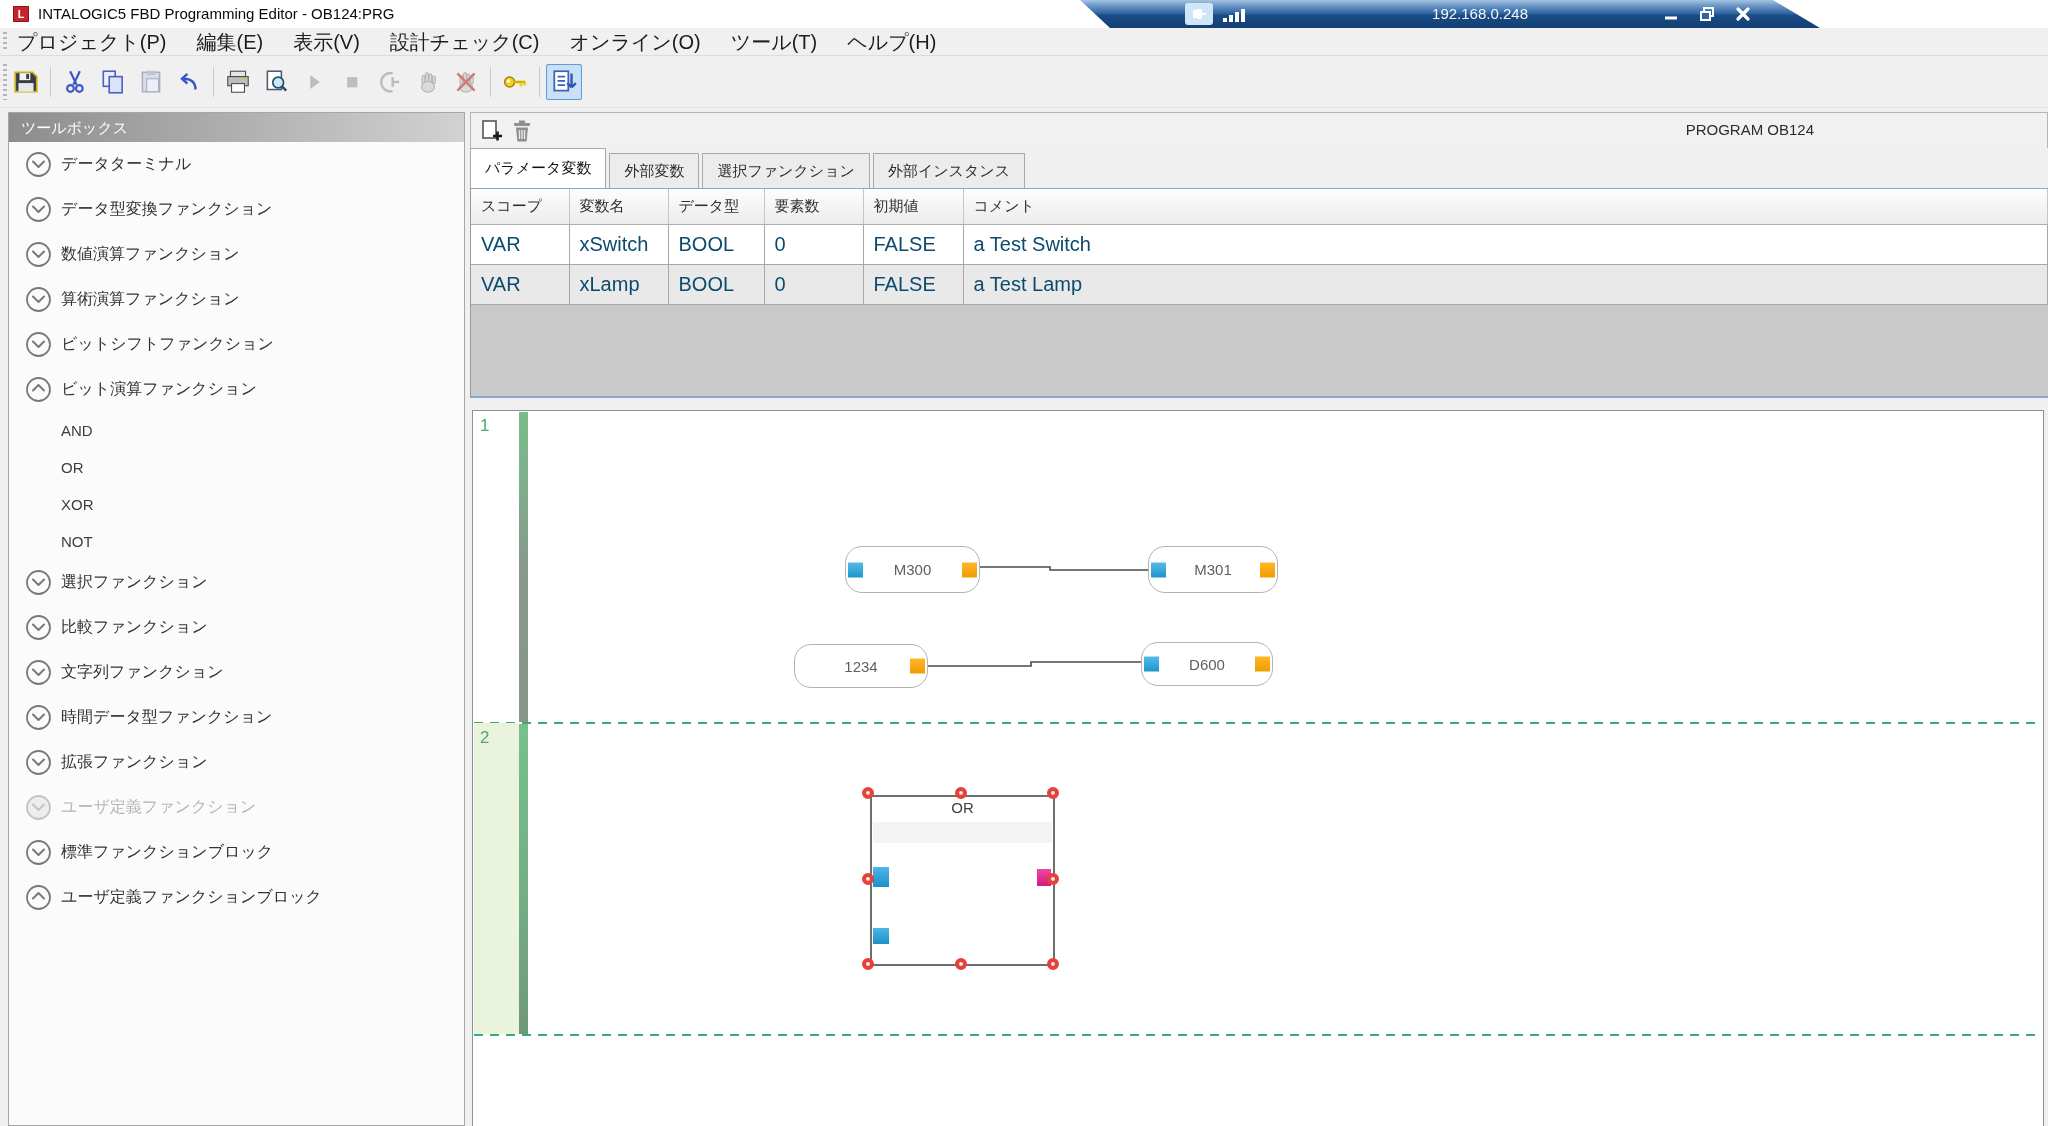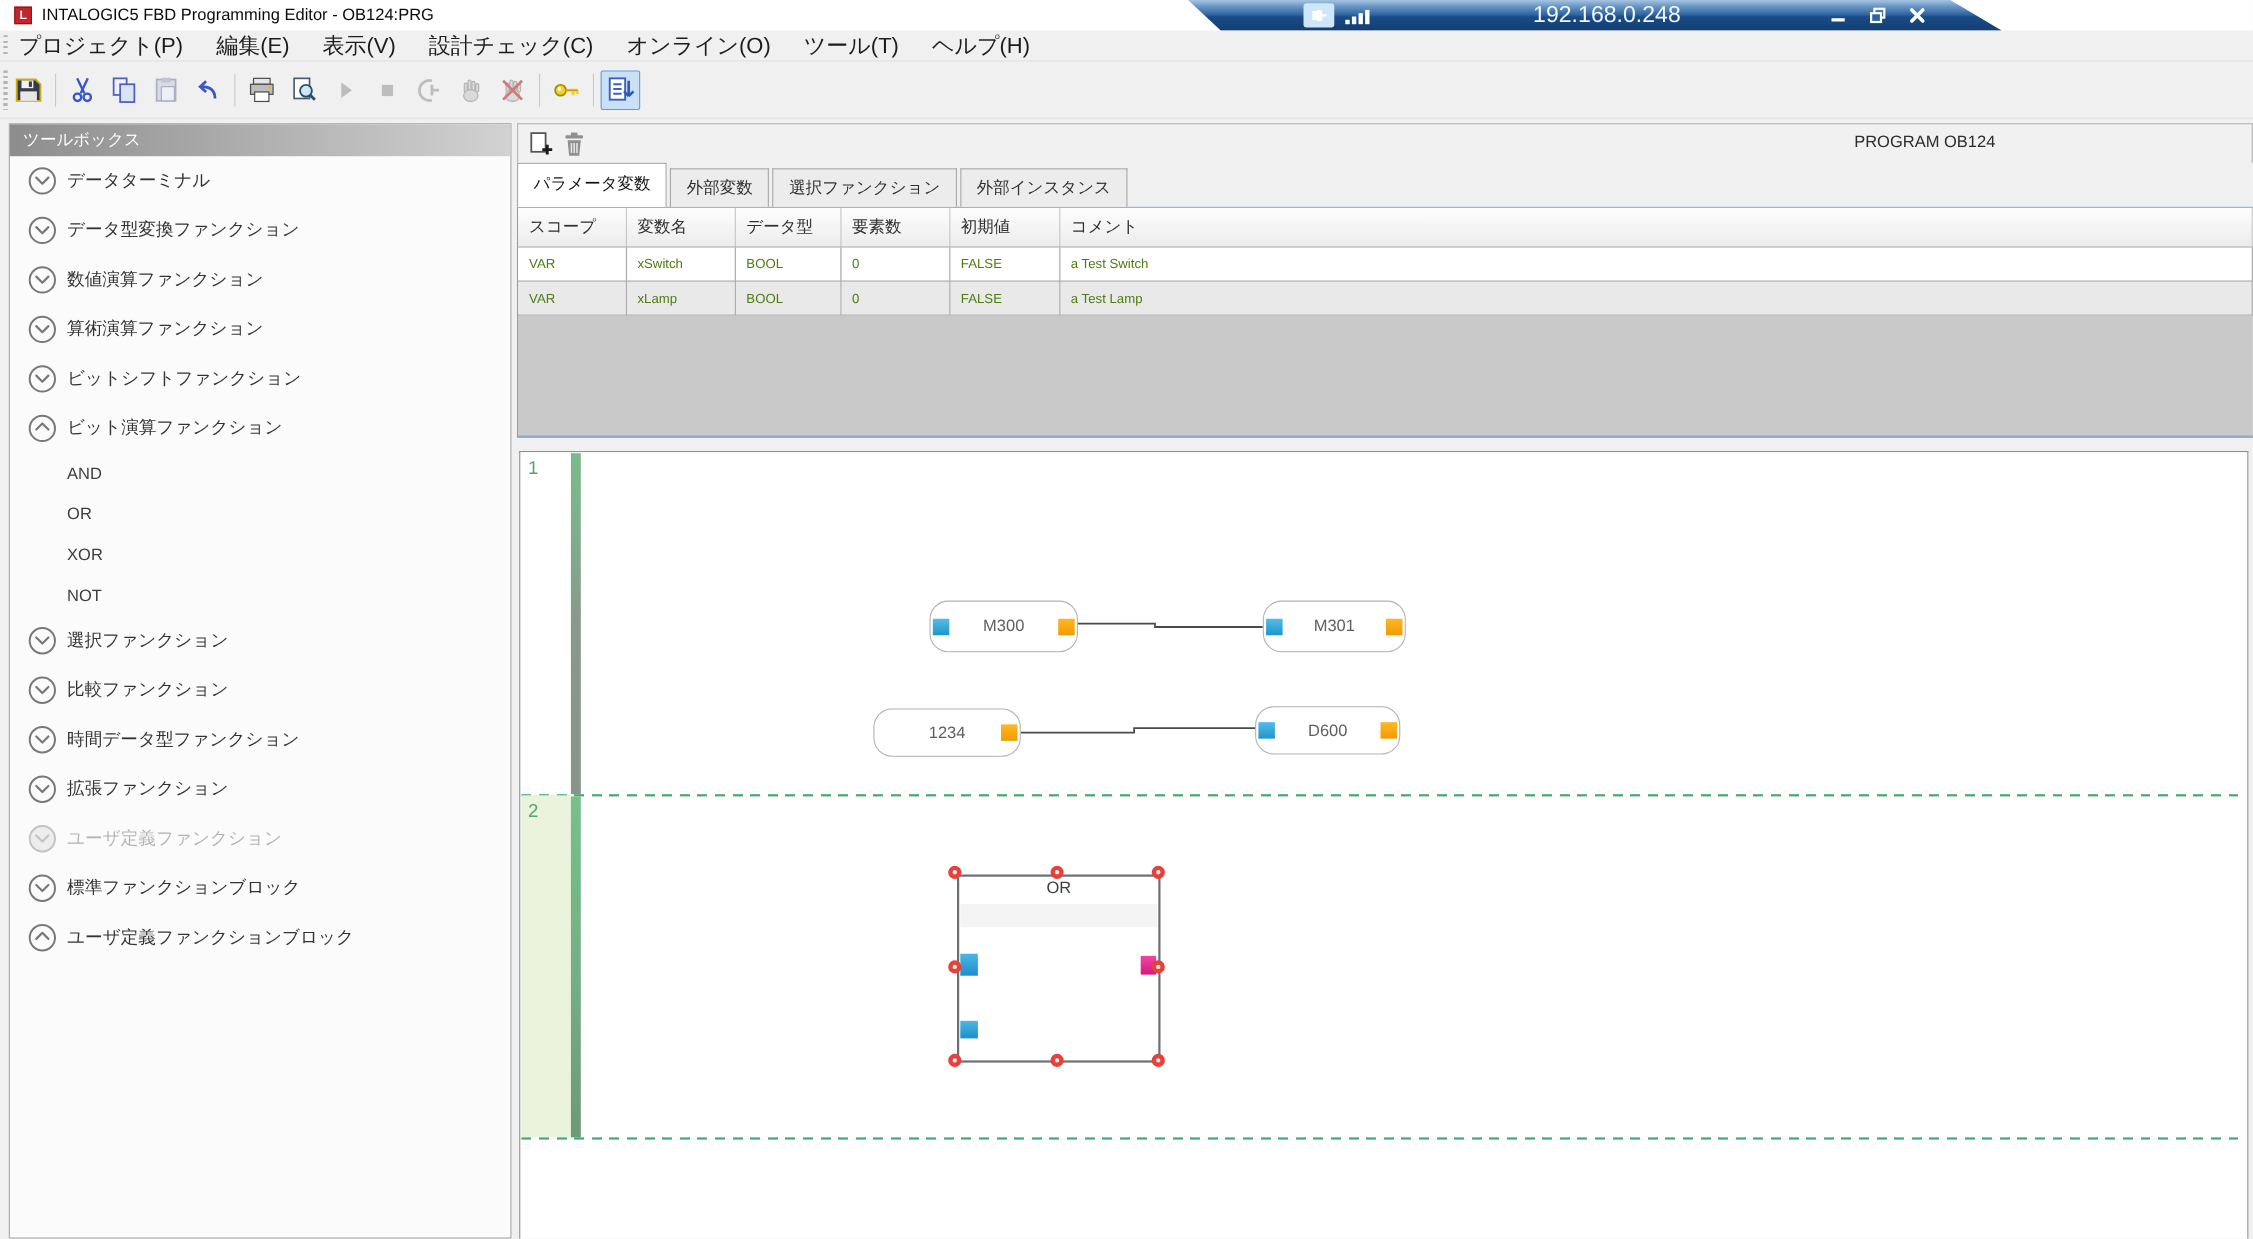--- a/index.html
+++ b/index.html
@@ -11,21 +11,21 @@
   .app-icon { position:absolute; left:13px; top:6px; width:16px; height:16px; background:#c4242b;
     border:1px solid #8e1418; color:#fff; font-weight:bold; font-size:11px; line-height:14px; text-align:center; }
   .title-text { position:absolute; left:38px; top:0; line-height:28px; font-size:15px; color:#0a0a0a; }
   .banner { position:absolute; left:1080px; top:0; width:740px; height:28px;
     background:linear-gradient(180deg,#a6c4e2 0%,#6b97c6 20%,#2f64a0 48%,#1a4c86 55%,#123e72 100%);
     clip-path:polygon(0 0, 693px 0, 100% 100%, 30px 100%); }
   .pin-btn { position:absolute; left:105px; top:3px; width:28px; height:22px; background:#cfe5f8;
     border-radius:3px; display:flex; align-items:center; justify-content:center; }
   .signal { position:absolute; left:143px; top:8px; width:26px; height:14px; display:flex; align-items:flex-end; gap:2px; }
   .signal i { display:block; width:4px; background:#fff; }
-  .ip-text { position:absolute; right:292px; top:0; line-height:28px; color:#f2f6fb; font-size:21px;text-align:right; }
+  .ip-text { position:absolute; right:292px; top:0; line-height:28px; color:#f2f6fb; font-size:15px;text-align:right; }
   .winbtns { position:absolute; left:578px; top:0; height:28px; display:flex; align-items:center; gap:10px; }
   .winbtn { width:26px; height:22px; display:flex; align-items:center; justify-content:center; }
 
   
   .menubar { position:absolute; left:0; top:28px; width:2048px; height:28px; background:#f0f0f0;
     border-bottom:1px solid #dcdcdc; display:flex; align-items:center; }
   .grip { width:4px; height:70%; margin-left:3px;
     background:repeating-linear-gradient(180deg,#b5b5b5 0 2px,transparent 2px 5px); }
   .menu-item { padding:0 20px 0 10px; font-size:20px; color:#1c1c1c; line-height:28px; }
 
@@ -57,21 +57,21 @@
   .program-label { position:absolute; right:233px; top:0; line-height:34px; font-size:15px; color:#2c2c2c; }
   .tab-bar { height:40px; background:#f0f0f0; display:flex; align-items:flex-end; position:relative; z-index:2; }
   .tab { border:1px solid #a8a8a8; border-bottom:none; background:#ececec; height:35px;
     line-height:33px; padding:0 14px; font-size:15px; color:#2f2f2f; margin-right:3px; }
   .tab.active { background:#fff; height:40px; line-height:38px; color:#111; }
   .grid-area { flex:1; display:flex; flex-direction:column; border-top:2px solid #87a7cb;
     border-left:1px solid #9a9a9a; margin-top:-1px; position:relative; z-index:1; }
   table.vars { width:100%; border-collapse:collapse; table-layout:fixed; }
   table.vars th { background:linear-gradient(180deg,#fdfdfd,#ececec); font-weight:normal; text-align:left;
     font-size:15px; color:#2e2e2e; padding:8px 10px; border-right:1px solid #c6c6c6; border-bottom:1px solid #aeaeae; }
-  table.vars td { font-size:12px; color:#4d7c0f; padding:8px 10px; border-right:1px solid #a8a8a8;
+  table.vars td { font-size:20px; color:#0c4a6e; padding:8px 10px; border-right:1px solid #a8a8a8;
     border-bottom:1px solid #a8a8a8; background:#fff; overflow:hidden; white-space:nowrap; }
   table.vars tr.alt td { background:#e9e9e9; }
   .grid-filler { flex:1; background:#c9c9c9; border-bottom:2px solid #87a7cb; }
 
   
   .canvas { position:absolute; left:472px; top:410px; width:1572px; height:716px; background:#fff;
     border:1px solid #909090; border-bottom:none; }
   .net-number { position:absolute; left:7px; top:5px; font-size:17px; color:#4fa870; }
   .rail { position:absolute; left:46px; top:1px; width:9px; height:310px;
     background:linear-gradient(180deg,#79bb8a 0%,#7fb08c 22%,#879a8b 48%,#88948a 100%); }
@@ -331,20 +331,27 @@
     <path d="M8 10.5 L13.5 16 L19 10.5" fill="none" stroke="#787878" stroke-width="2" stroke-linecap="round" stroke-linejoin="round"></path>
         </svg>
         <span class="tb-label">選択ファンクション</span>
       </div>
       <div class="tb-item">
         <svg width="27" height="27" viewBox="0 0 27 27">
     <circle cx="13.5" cy="13.5" r="11.5" fill="none" stroke="#787878" stroke-width="1.8"></circle>
     <path d="M8 10.5 L13.5 16 L19 10.5" fill="none" stroke="#787878" stroke-width="2" stroke-linecap="round" stroke-linejoin="round"></path>
         </svg>
         <span class="tb-label">比較ファンクション</span>
+      </div>
+      <div class="tb-item">
+        <svg width="27" height="27" viewBox="0 0 27 27">
+    <circle cx="13.5" cy="13.5" r="11.5" fill="none" stroke="#787878" stroke-width="1.8"></circle>
+    <path d="M8 10.5 L13.5 16 L19 10.5" fill="none" stroke="#787878" stroke-width="2" stroke-linecap="round" stroke-linejoin="round"></path>
+        </svg>
+        <span class="tb-label">文字列ファンクション</span>
       </div>
       <div class="tb-item">
         <svg width="27" height="27" viewBox="0 0 27 27">
     <circle cx="13.5" cy="13.5" r="11.5" fill="none" stroke="#787878" stroke-width="1.8"></circle>
     <path d="M8 10.5 L13.5 16 L19 10.5" fill="none" stroke="#787878" stroke-width="2" stroke-linecap="round" stroke-linejoin="round"></path>
         </svg>
         <span class="tb-label">時間データ型ファンクション</span>
       </div>
       <div class="tb-item">
         <svg width="27" height="27" viewBox="0 0 27 27">

